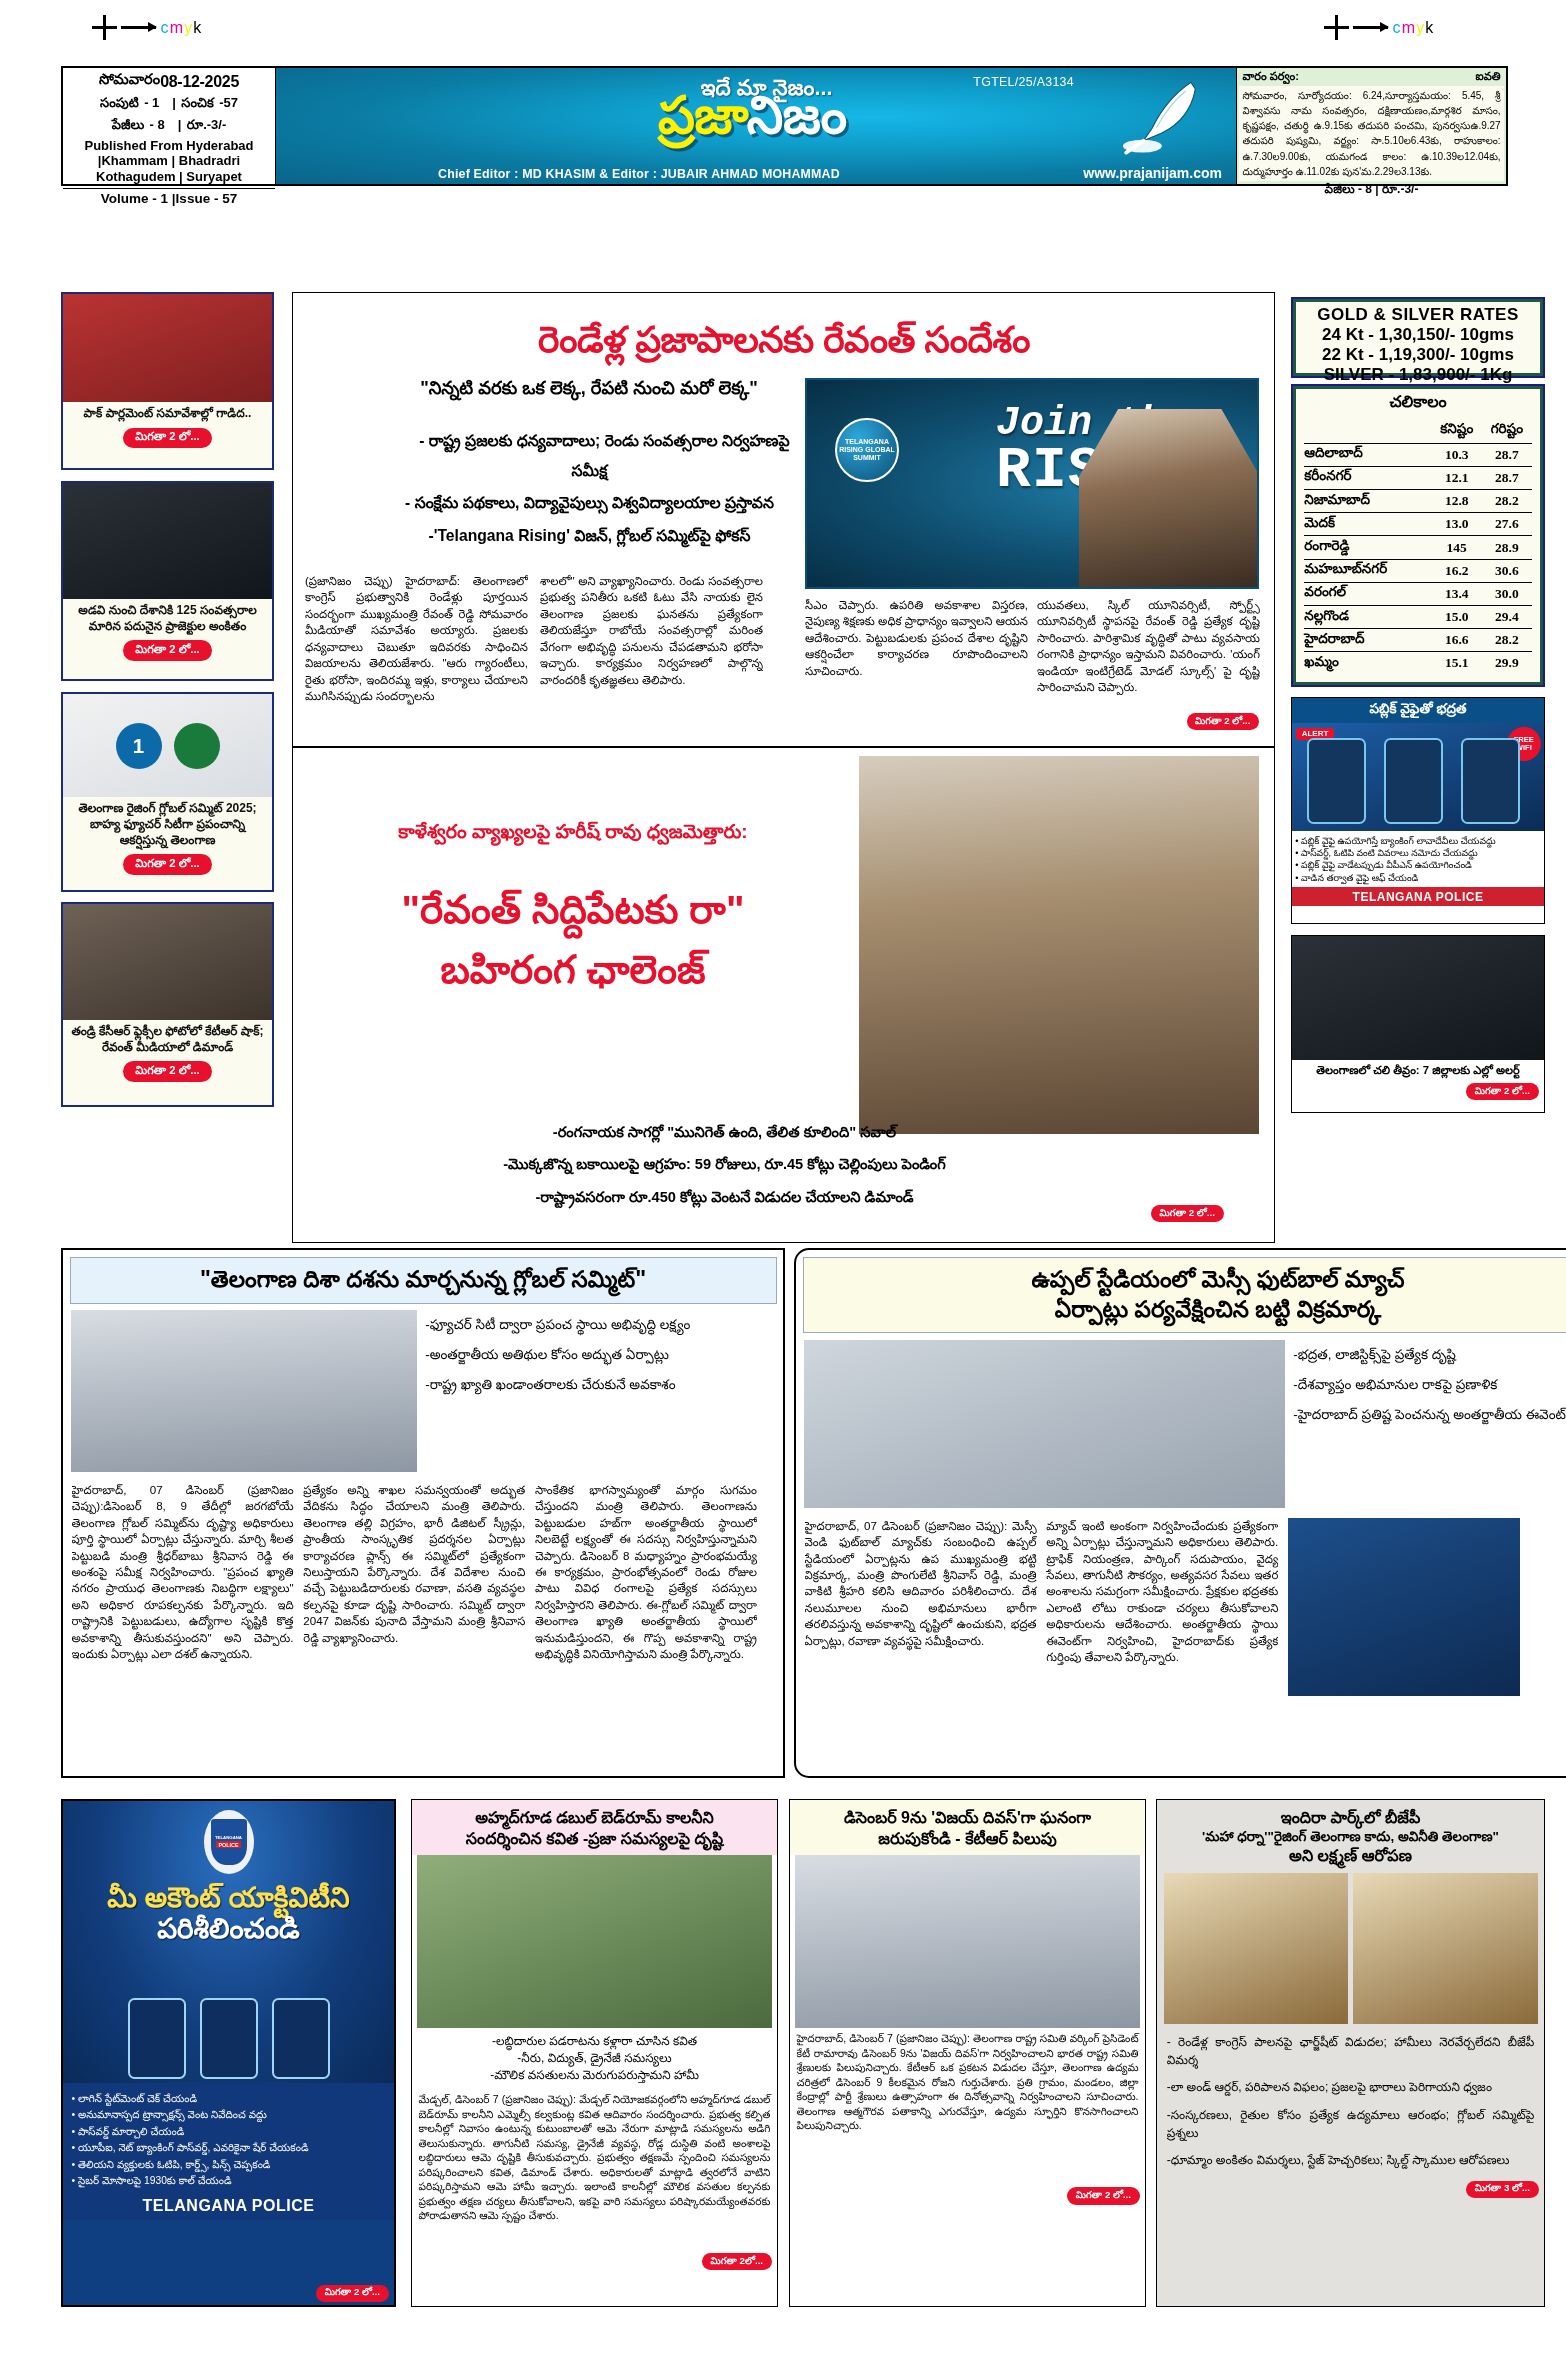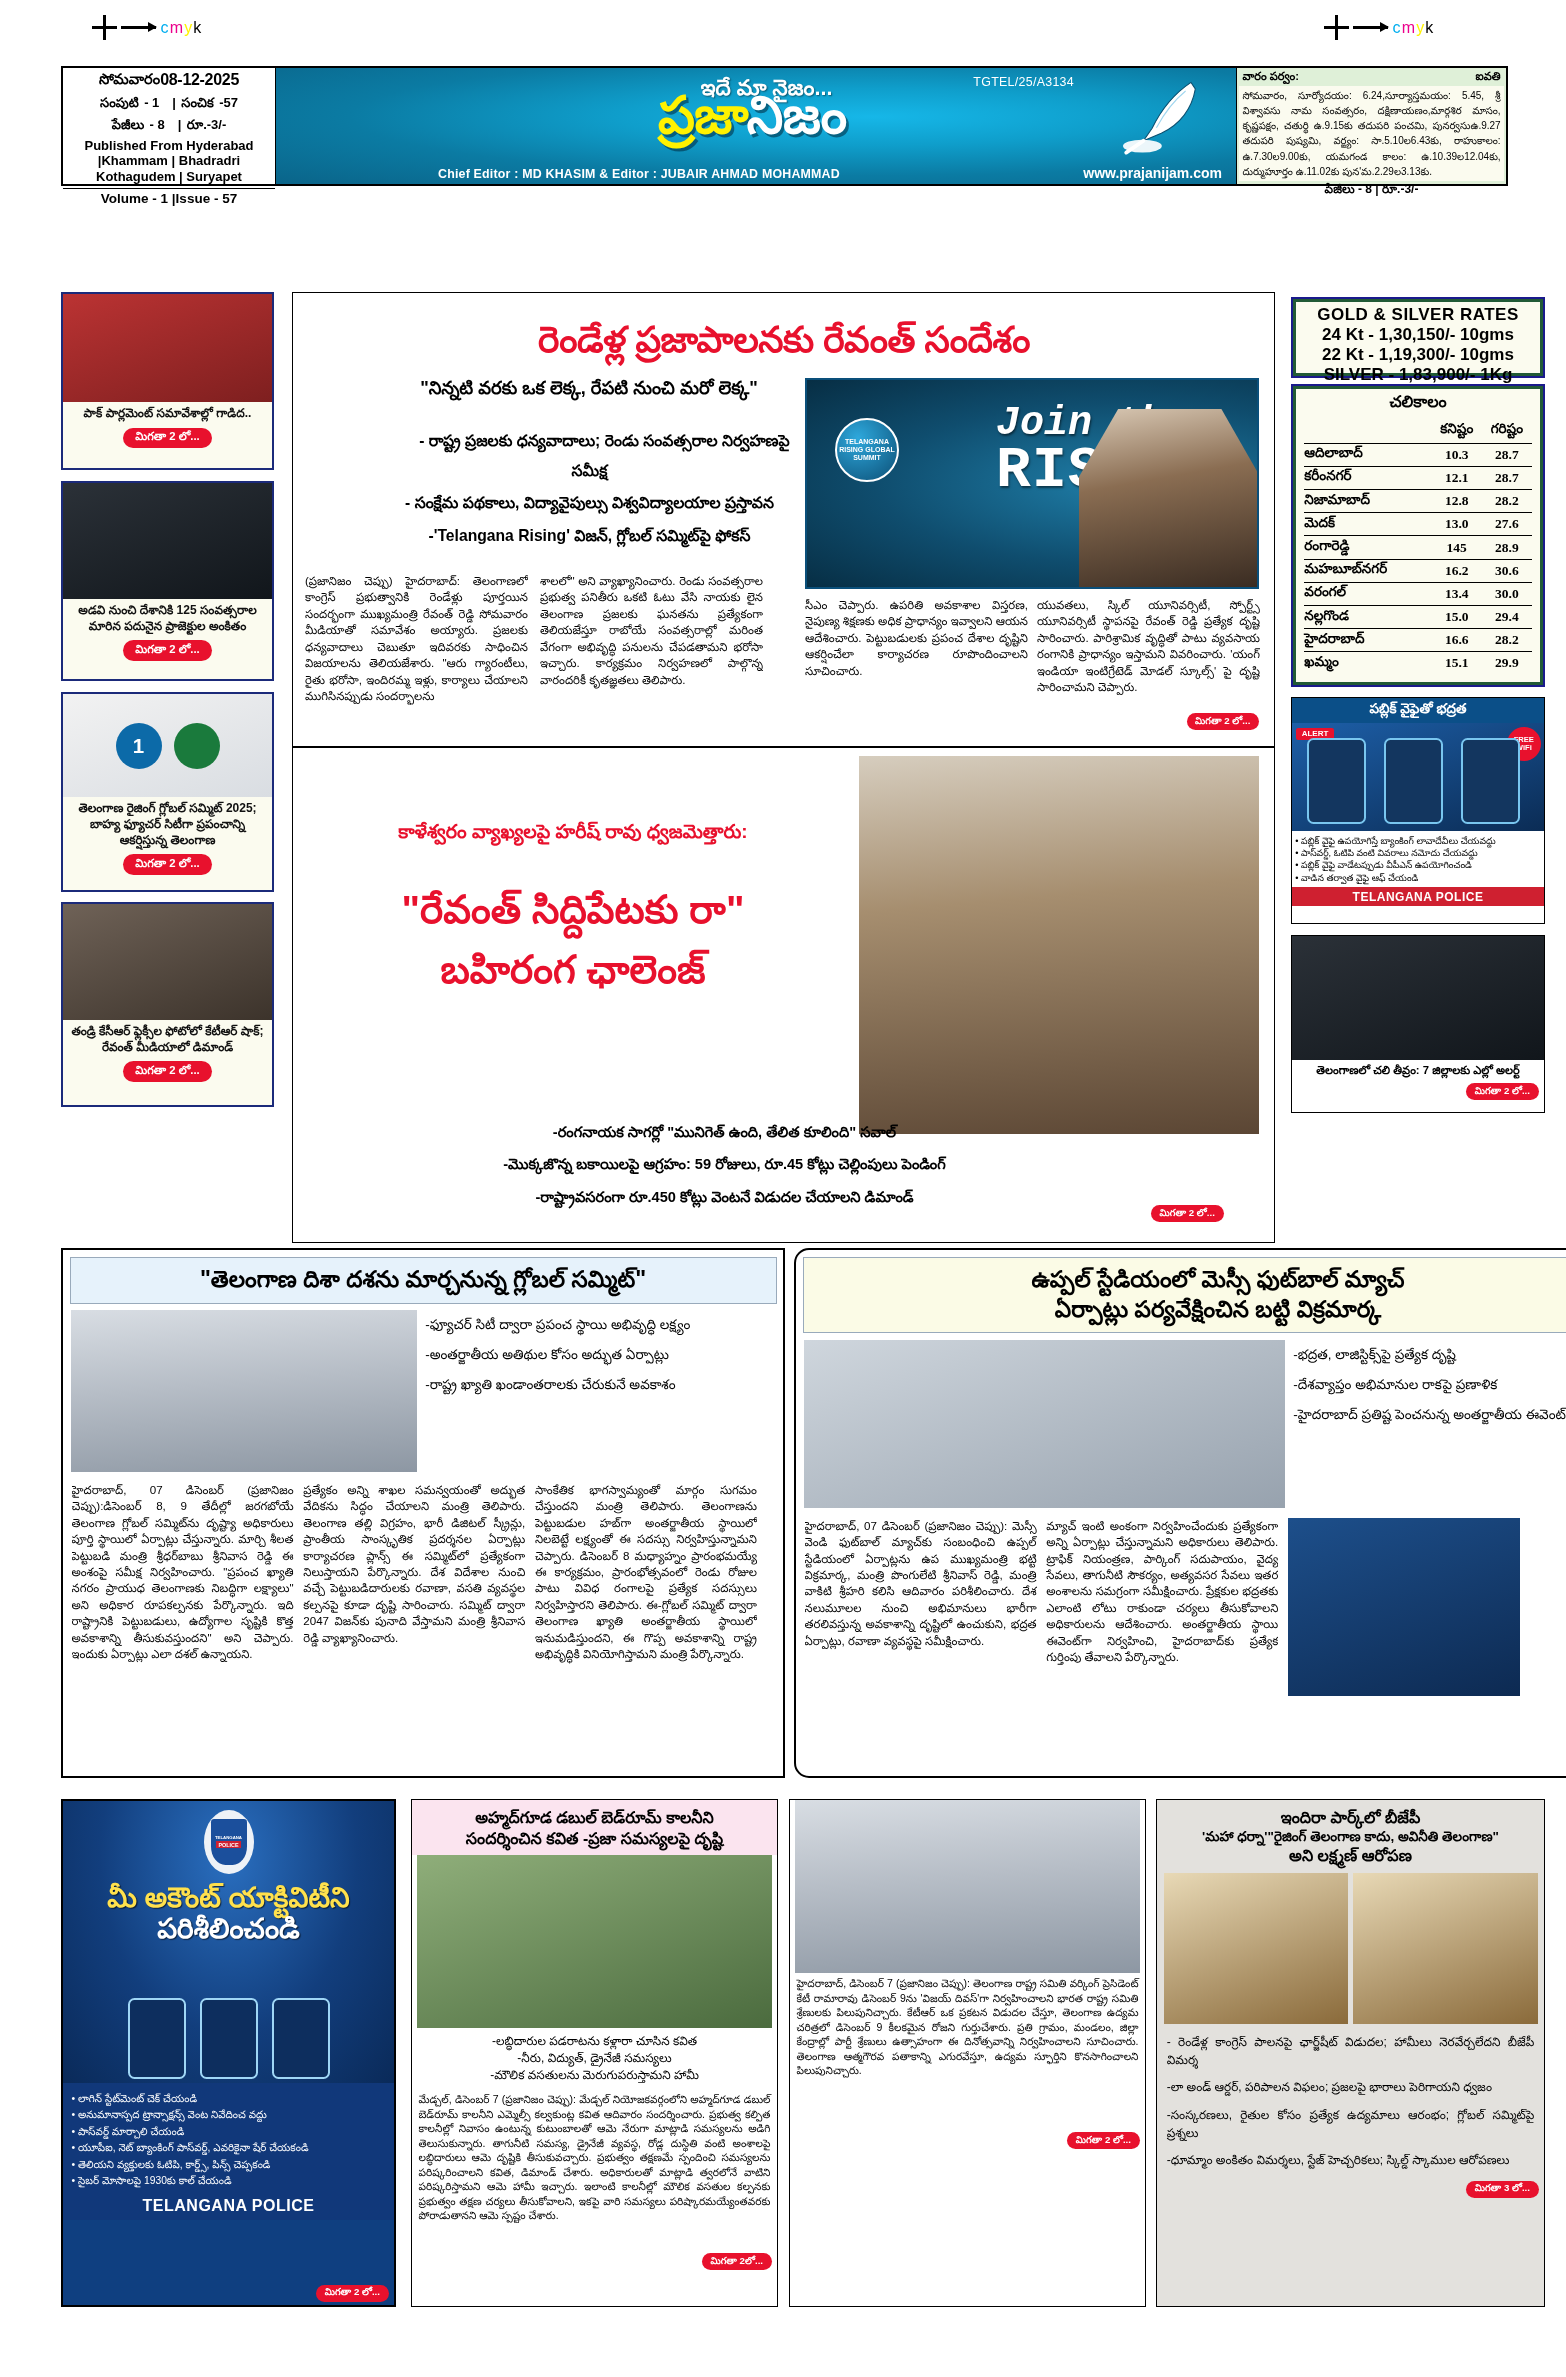--- a/index.html
+++ b/index.html
@@ -32,21 +32,21 @@
   
   .masthead {
     position: absolute; left: 61px; top: 66px; width: 1447px; height: 120px;
     border: 2.2px solid #000; display: flex; background: #fff;
   }
   .mh-left {
     width: 213px; border-right: 1.6px solid #000;
     display: flex; flex-direction: column; align-items: center; justify-content: flex-start;
     padding-top: 3.2px; font-family: "Liberation Sans", sans-serif;
   }
-  .mh-l-row1 { display:flex; font-weight:700; font-size:14px; align-items:flex-start; }
+  .mh-l-row1 { display:flex; font-weight:700; font-size:14px; align-items:flex-end; }
   .mh-l-row1 .dow { font-size: 14.6px; }
   .mh-l-row1 .dt { font-size: 16px; letter-spacing: -0.3px; }
   .mh-l-row2, .mh-l-row3 { display:flex; gap:5.4px; font-weight:700; font-size:13px; margin-top:3.8px; }
   .mh-l-pub { font-size: 13px; font-weight: 600; text-align: center; line-height: 1.18; margin-top: 3.2px; }
   .mh-l-vol {
     margin-top: 3.8px; width: 100%; border-top: 1.6px solid #000;
     font-size: 13.5px; font-weight: 600; text-align: center; padding-top: 2.2px;
   }
 
   .mh-center {
@@ -570,20 +570,24 @@
       <div>-నీరు, విద్యుత్, డ్రైనేజీ సమస్యలు</div>
       <div>-మౌలిక వసతులను మెరుగుపరుస్తామని హామీ</div>
     </div>
     <div class="bbody tel" style="height:162px; overflow:hidden;">మేడ్చల్, డిసెంబర్ 7 (ప్రజానిజం చెప్పు): మేడ్చల్ నియోజకవర్గంలోని అహ్మద్‌గూడ డబుల్ బెడ్‌రూమ్ కాలనీని ఎమ్మెల్సీ కల్వకుంట్ల కవిత ఆదివారం సందర్శించారు. ప్రభుత్వ కల్పిత కాలనీల్లో నివాసం ఉంటున్న కుటుంబాలతో ఆమె నేరుగా మాట్లాడి సమస్యలను అడిగి తెలుసుకున్నారు. తాగునీటి సమస్య, డ్రైనేజీ వ్యవస్థ, రోడ్ల దుస్థితి వంటి అంశాలపై లబ్ధిదారులు ఆమె దృష్టికి తీసుకువచ్చారు. ప్రభుత్వం తక్షణమే స్పందించి సమస్యలను పరిష్కరించాలని కవిత, డిమాండ్ చేశారు. అధికారులతో మాట్లాడి త్వరలోనే వాటిని పరిష్కరిస్తామని ఆమె హామీ ఇచ్చారు. ఇలాంటి కాలనీల్లో మౌలిక వసతుల కల్పనకు ప్రభుత్వం తక్షణ చర్యలు తీసుకోవాలని, ఇకపై వారి సమస్యలు పరిష్కారమయ్యేంతవరకు పోరాడుతానని ఆమె స్పష్టం చేశారు.</div>
     <div class="pillline">
       <span class="pill-sm tel">మిగతా 2లో...</span>
     </div>
   </div>
 
   <div class="bcard" style="left:789px; top:1799px; width:357px; height:508px; background:#fff;">
+    <div class="bhead cream tel">
+      <div>డిసెంబర్ 9ను 'విజయ్ దివస్'గా ఘనంగా</div>
+      <div>జరుపుకోండి - కేటీఆర్ పిలుపు</div>
+    </div>
     <div class="photo crowd" style="height:173px; margin:0 5.4px;"></div>
     <div class="bbody tel" style="height:157px; overflow:hidden;">హైదరాబాద్, డిసెంబర్ 7 (ప్రజానిజం చెప్పు): తెలంగాణ రాష్ట్ర సమితి వర్కింగ్ ప్రెసిడెంట్ కేటీ రామారావు డిసెంబర్ 9ను 'విజయ్ దివస్'గా నిర్వహించాలని భారత రాష్ట్ర సమితి శ్రేణులకు పిలుపునిచ్చారు. కేటీఆర్ ఒక ప్రకటన విడుదల చేస్తూ, తెలంగాణ ఉద్యమ చరిత్రలో డిసెంబర్ 9 కీలకమైన రోజని గుర్తుచేశారు. ప్రతి గ్రామం, మండలం, జిల్లా కేంద్రాల్లో పార్టీ శ్రేణులు ఉత్సాహంగా ఈ దినోత్సవాన్ని నిర్వహించాలని సూచించారు. తెలంగాణ ఆత్మగౌరవ పతాకాన్ని ఎగురవేస్తూ, ఉద్యమ స్ఫూర్తిని కొనసాగించాలని పిలుపునిచ్చారు.</div>
     <div class="pillline">
       <span class="pill-sm tel">మిగతా 2 లో...</span>
     </div>
   </div>
 
   <div class="bcard" style="left:1156px; top:1799px; width:389px; height:508px; background:#e3e1dd;">
     <div class="bhead grey tel">
       <div>ఇందిరా పార్క్‌లో బీజేపీ</div>

